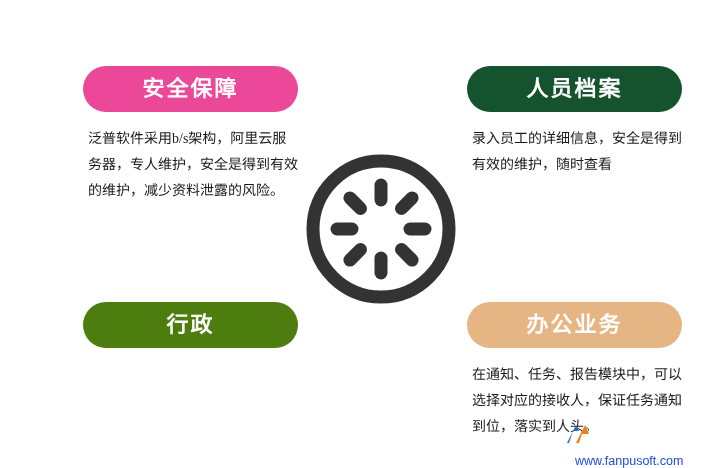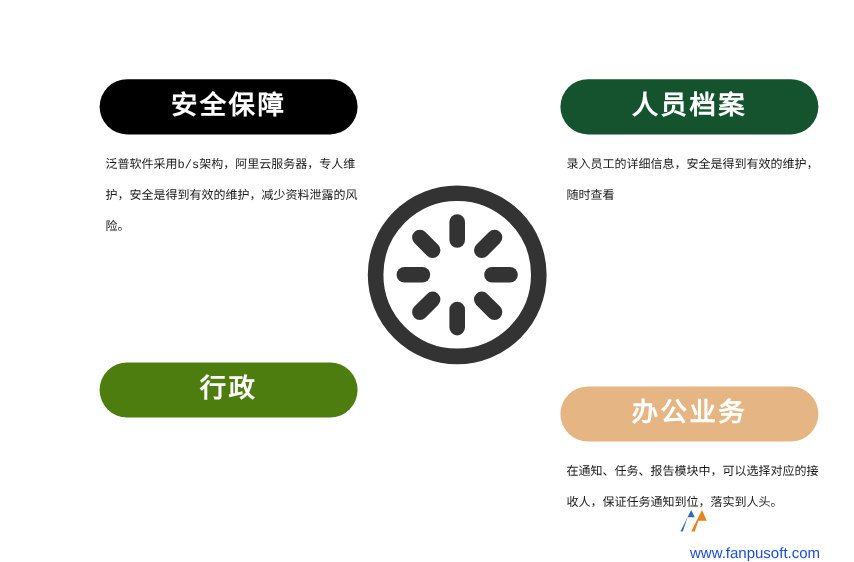--- a/index.html
+++ b/index.html
@@ -49,24 +49,24 @@
     font-weight: bold;
     letter-spacing: 2px;
     line-height: 1;
     font-family: "DejaVu Sans", "Liberation Sans", sans-serif;
   }
 
   
   .body-text {
     margin-top: 14px;
     padding-left: 5px;
-    font-size: 10px;
+    font-size: 14px;
     line-height: 26px;
     color: #1a1a1a;
-    font-family: Liberation Mono, monospace;
+    font-family: Liberation Serif, serif;
     width: 212px;
     word-break: break-all;
   }
 
   
   #center-icon {
     position: absolute;
     left: 300px;
     top: 148px;
     width: 162px;
@@ -119,41 +119,41 @@
     font-family: "Liberation Sans", sans-serif;
     white-space: nowrap;
   }
 </style>
 </head>
 <body style="background: rgb(255, 255, 255);">
 
 <div id="infographic">
 
   <div class="quadrant q-top-left">
-    <div class="pill" style="background-color: #000000;">
+    <div class="pill" style="background-color: #ec4899;">
       <span class="pill-label">安全保障</span>
     </div>
     <div class="body-text">泛普软件采用b/s架构，阿里云服务器，专人维护，安全是得到有效的维护，减少资料泄露的风险。</div>
   </div>
 
   <div class="quadrant q-top-right">
     <div class="pill" style="background-color: #14532d;">
       <span class="pill-label">人员档案</span>
     </div>
     <div class="body-text">录入员工的详细信息，安全是得到有效的维护，随时查看</div>
   </div>
 
   <div class="quadrant q-bottom-left">
     <div class="pill" style="background-color: #4d7c0f;">
       <span class="pill-label">行政</span>
     </div>
   </div>
 
   <div class="quadrant q-bottom-right">
-    <div class="pill" style="background-color: rgb(229, 182, 132); margin-top: 20px;">
+    <div class="pill" style="background-color: rgb(229, 182, 132);">
       <span class="pill-label">办公业务</span>
     </div>
     <div class="body-text">在通知、任务、报告模块中，可以选择对应的接收人，保证任务通知到位，落实到人头。</div>
   </div>
 
   <div id="center-icon">
     <svg viewBox="0 0 162 162" xmlns="http://www.w3.org/2000/svg" aria-hidden="true">
       <circle id="spinner-ring" cx="81" cy="81" r="68" fill="none" stroke="#333333" stroke-width="13"></circle>
       <g id="spinner-dashes" stroke="#333333" stroke-width="13" stroke-linecap="round">
         <line x1="81" y1="37" x2="81" y2="52"></line>

